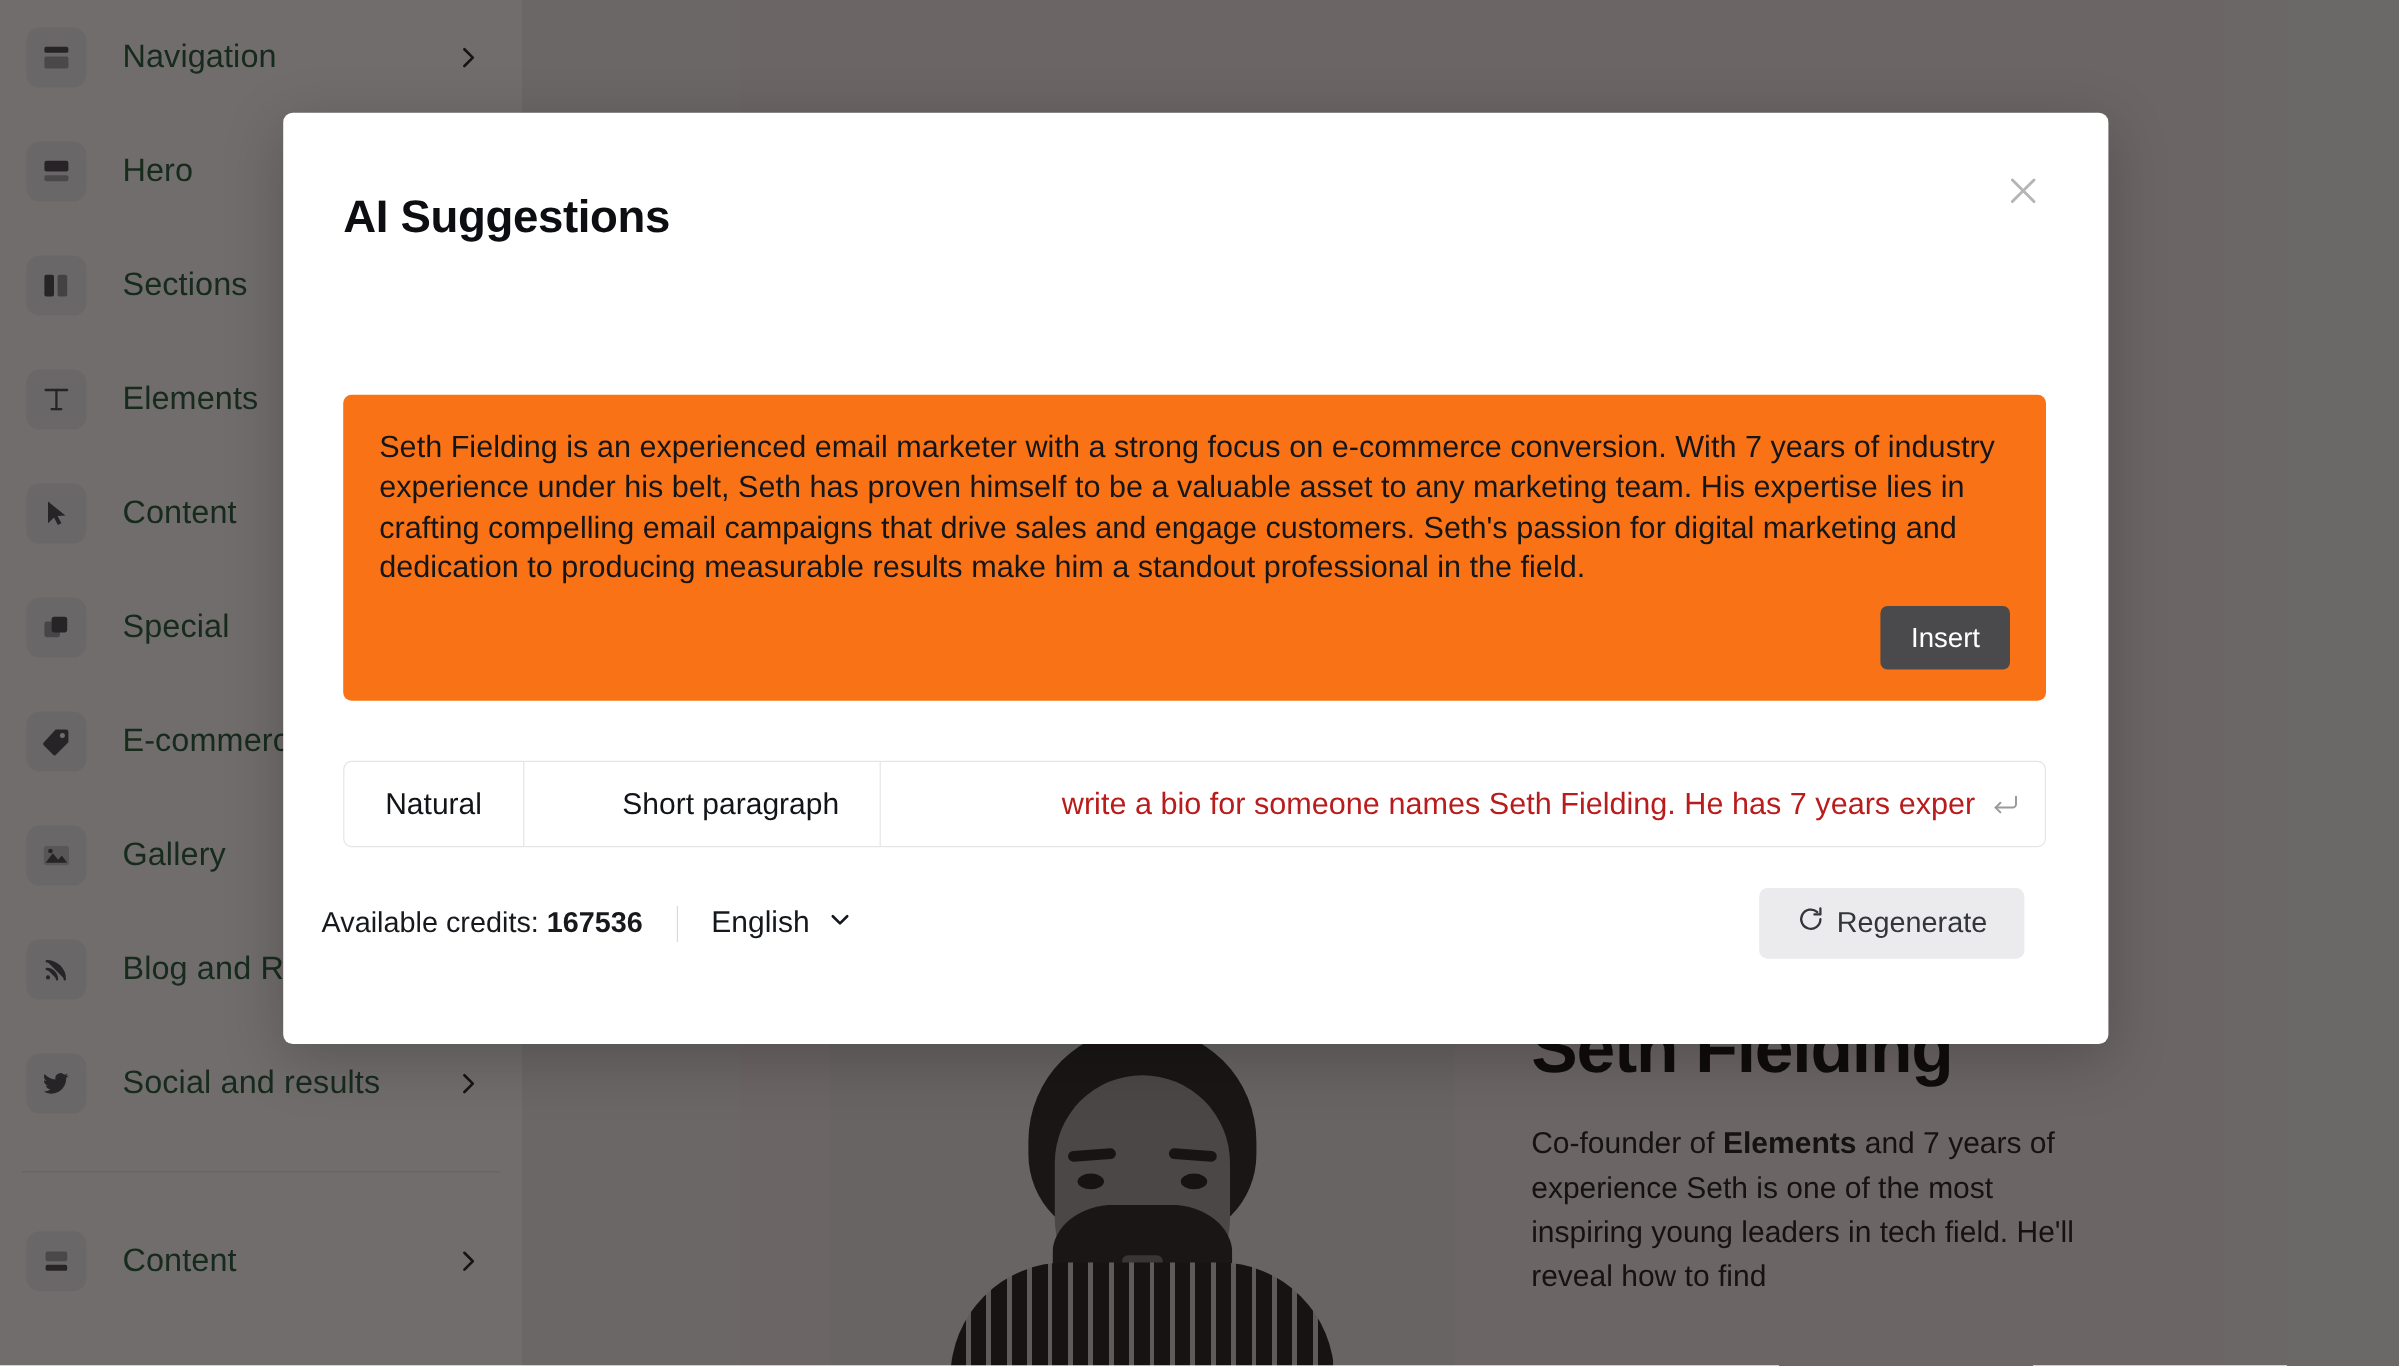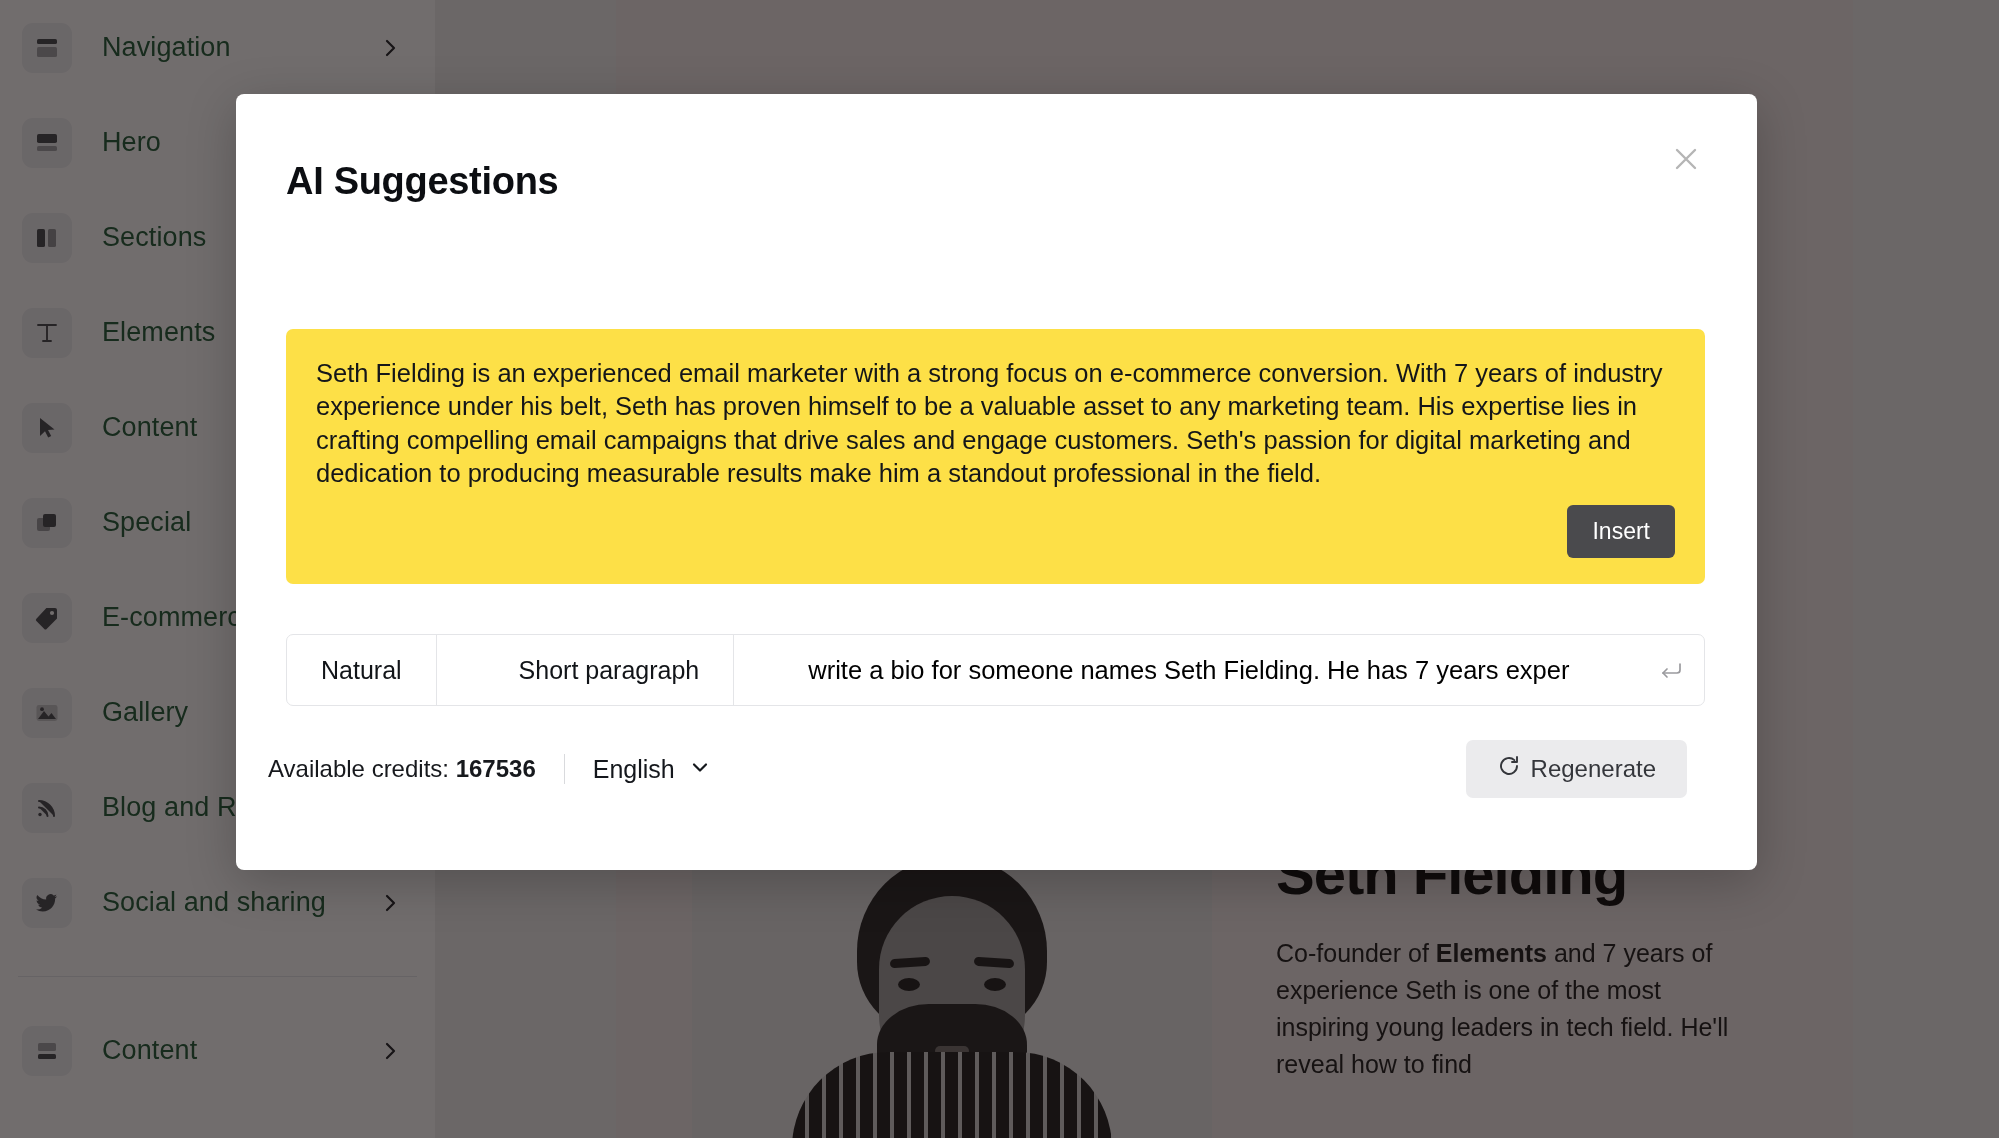--- a/index.html
+++ b/index.html
@@ -173,21 +173,21 @@
     position: absolute; right: 48px; top: 42px;
     width: 46px; height: 46px;
     display: flex; align-items: center; justify-content: center;
     color: #b5b5b5; cursor: pointer;
   }
 
   .suggestion-box {
     position: absolute;
     left: 286px; top: 329px;
     width: 1419px;
-    background: #fde047;
+    background: #f97316;
     border-radius: 7px;
     padding: 28px 30px 26px 30px;
     z-index: 11;
   }
   .suggestion-text {
     font-size: 25.5px; line-height: 1.31;
     color: #141619;
   }
   .insert-row { display: flex; justify-content: flex-end; margin-top: 14px; }
   .insert-btn {
@@ -221,26 +221,27 @@
   .prompt-wrap {
     flex: 1 1 auto;
     display: flex; align-items: center;
     padding: 0 20px 0 26px;
     gap: 12px;
     overflow: hidden;
   }
   .prompt-input {
     flex: 1 1 auto;
     border: none; outline: none;
-    font-size: 25.5px; color: #000000;
+    font-size: 25.5px; color: #b91c1c;
     font-family: inherit;
     background: transparent;
     text-overflow: clip;
     white-space: nowrap;
     overflow: hidden;
+    text-align: right;
   }
   .enter-icon { color: #9a9a9e; flex: 0 0 auto; display:flex; }
 
   .footer-row {
     position: absolute;
     left: 268px; top: 740px;
     width: 1419px;
     display: flex; align-items: center;
     z-index: 11;
   }
@@ -362,21 +363,21 @@
                 <path d="M8 4 L15 11 L8 18"></path>
               </svg>
             </span>
           </div>
           <div class="side-item">
             <span class="side-icon">
               <svg width="26" height="26" viewBox="0 0 26 26" fill="currentColor">
                 <path d="M23 6.2c-.8.35-1.6.58-2.5.7a4.3 4.3 0 0 0 1.9-2.4c-.85.5-1.8.87-2.8 1.07A4.35 4.35 0 0 0 12.2 9.5c-3.6-.18-6.8-1.9-8.95-4.55a4.35 4.35 0 0 0 1.35 5.8 4.3 4.3 0 0 1-2-.54v.05a4.36 4.36 0 0 0 3.5 4.27 4.4 4.4 0 0 1-1.97.08 4.36 4.36 0 0 0 4.07 3.03A8.75 8.75 0 0 1 2 19.45 12.34 12.34 0 0 0 8.7 21.4c8.04 0 12.44-6.66 12.44-12.43l-.01-.57A8.85 8.85 0 0 0 23 6.2z"></path>
               </svg>
             </span>
-            <span class="side-label">Social and sharing</span>
+            <span class="side-label">Social and results</span>
             <span class="side-chev">
               <svg width="22" height="22" viewBox="0 0 22 22" fill="none" stroke="currentColor" stroke-width="2.2" stroke-linecap="round" stroke-linejoin="round">
                 <path d="M8 4 L15 11 L8 18"></path>
               </svg>
             </span>
           </div>
           <div class="side-divider"></div>
           <div class="side-item">
             <span class="side-icon">
               <svg width="26" height="26" viewBox="0 0 26 26" fill="currentColor">

